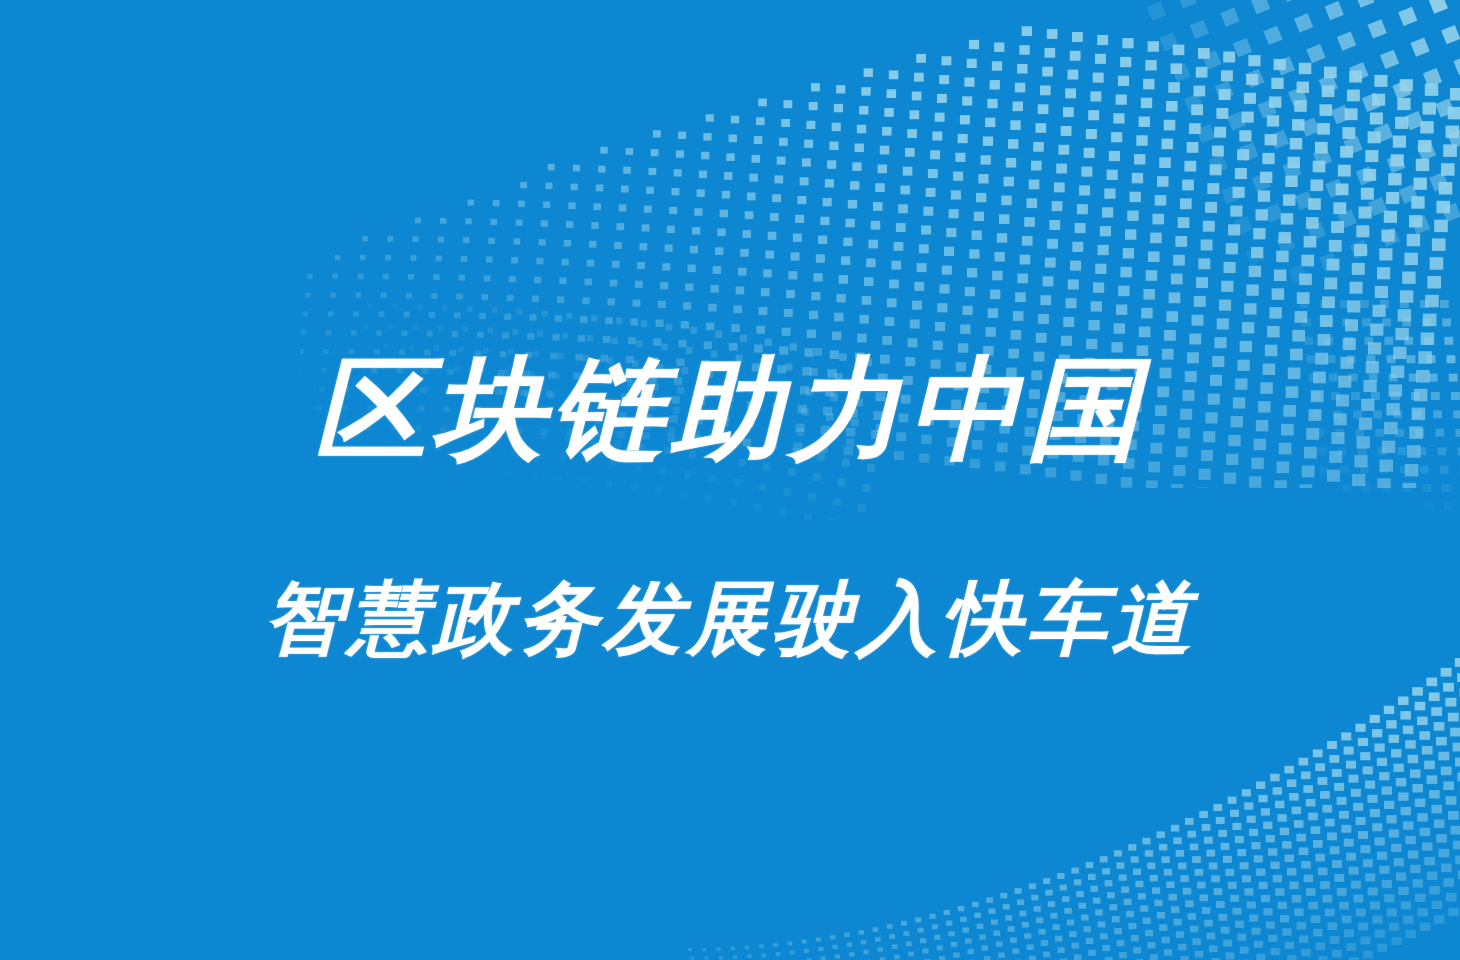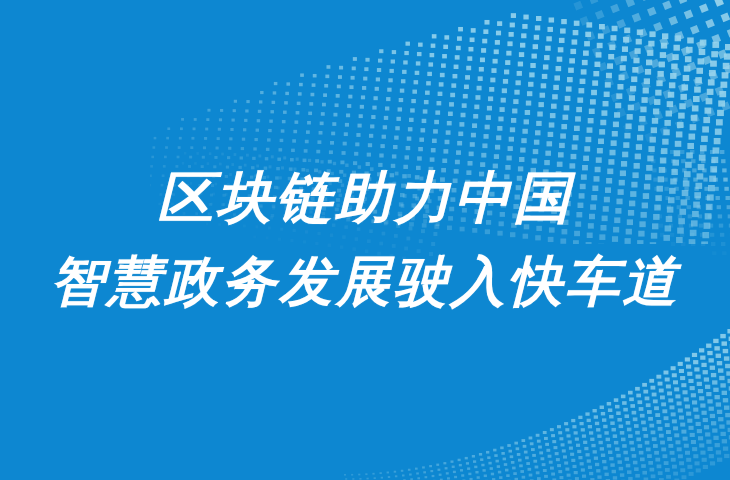--- a/index.html
+++ b/index.html
@@ -39,23 +39,24 @@
   .title-line {
     color: #ffffff;
     white-space: nowrap;
     text-align: right;
     font-family: "Liberation Serif", "DejaVu Serif", serif;
     font-weight: 700;
     font-style: italic;
     letter-spacing: 0.06em;
     line-height: 1.05;
     text-shadow: 0 0 1px rgba(255,255,255,0.55);
+    margin-top: 32px;
   }
   .title-line.line-1 { font-size: 56px; }
-  .title-line.line-2 { font-size: 54px; }
+  .title-line.line-2 { font-size: 40px; font-family: Liberation Mono, monospace; }
 </style>
 </head>
 <body>
 
 <div id="poster">
 
   <div class="dotfield" style="left:150px; top:-6px;">
     <svg width="600" height="250" viewBox="0 0 600 250" aria-hidden="true">
       <g id="top-dots" fill="#8ecfeb">
           <rect x="360.80" y="19.17" width="5.21" height="4.80" opacity="0.950"></rect>

